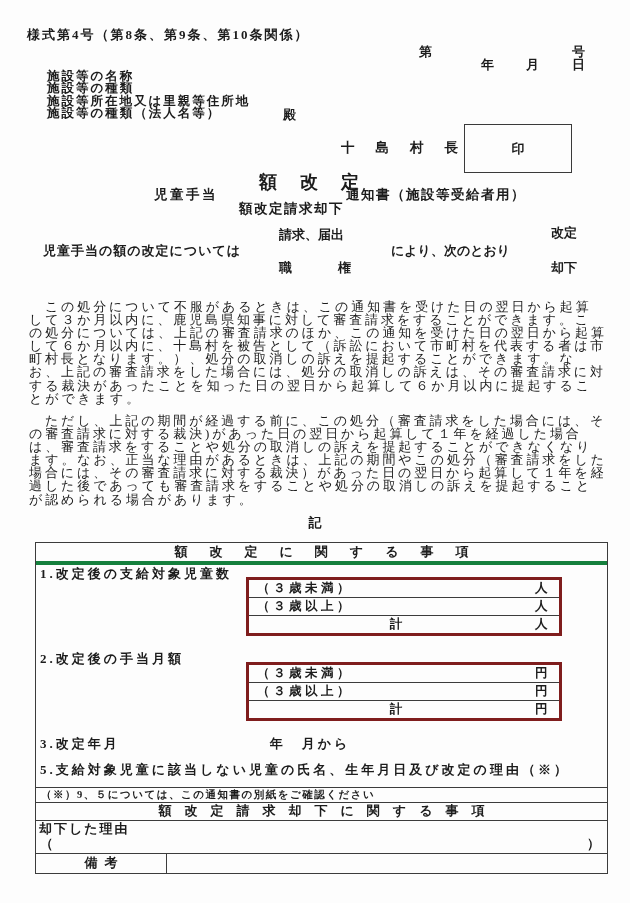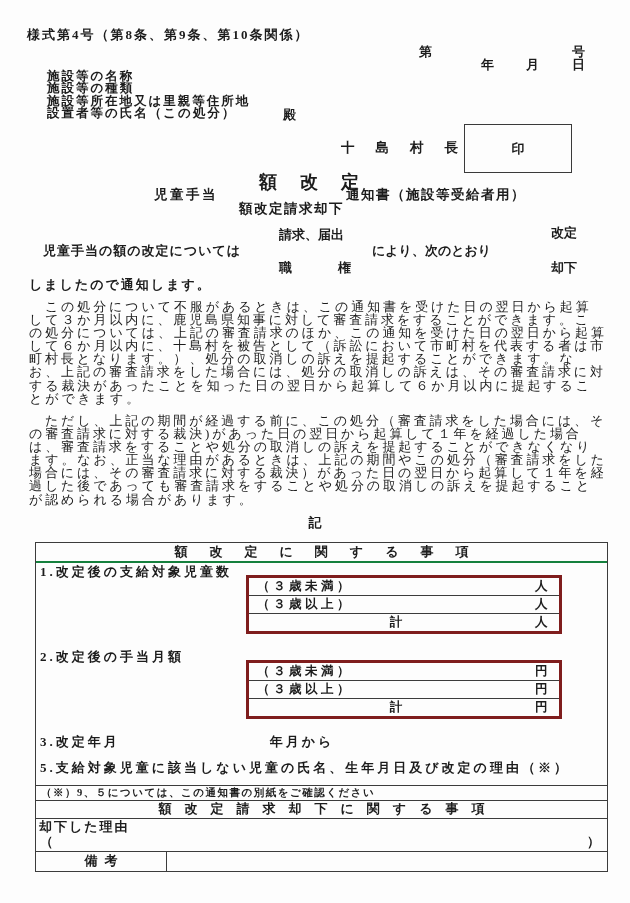--- a/index.html
+++ b/index.html
@@ -26,46 +26,46 @@
     display:flex;align-items:center;justify-content:center;background:#fdfdfd;}
 
   .l-title-left{left:154px;top:186px;letter-spacing:2.5px;font-size:13.5px;}
   .l-title-top{left:259px;top:170px;letter-spacing:23px;font-size:18px;}
   .l-title-bottom{left:239px;top:200px;letter-spacing:1.5px;font-size:13.5px;}
   .l-title-right{left:346px;top:186px;letter-spacing:1.5px;font-size:13.5px;}
 
   .l-lead{left:43px;top:242px;letter-spacing:1px;}
   .l-method-top{left:279px;top:226px;}
   .l-method-bottom{left:279px;top:259px;letter-spacing:46px;}
-  .l-middle{left:372px;top:242px;text-align:center;}
+  .l-middle{left:391px;top:242px;text-align:center;}
   .l-result-top{left:551px;top:224px;}
   .l-result-bottom{left:551px;top:259px;}
   .l-tail{left:29px;top:276px;letter-spacing:2px;}
 
   .para{position:absolute;left:29px;width:578px;letter-spacing:2.9px;line-height:13.1px;
     white-space:normal;word-break:break-all;}
   .l-p1{top:300px;}
   .l-p2{top:414px;}
   .l-ki{left:0;top:514px;width:630px;text-align:center;}
 
   .l-table{left:35px;top:542px;width:573px;}
   .tbl{border:1.5px solid #3c3c3c;box-sizing:border-box;background:#fdfdfd;}
-  .sec-h{height:18px;line-height:17px;border-bottom:2px solid #15803d;text-align:center;
+  .sec-h{height:18px;line-height:17px;border-bottom:4px solid #15803d;text-align:center;
     letter-spacing:22px;text-indent:22px;overflow:hidden;}
   .big{height:222px;box-sizing:border-box;padding:2px 0 0 2px;}
   .item{letter-spacing:3px;line-height:14px;padding-left:2px;white-space:nowrap;}
   .inner-tbl{width:310px;margin:-4px 0 16px 208px;border:3px solid #7f1d1d;box-sizing:content-box;}
   .irow{display:flex;justify-content:space-between;align-items:center;height:17px;
     padding:0 8px;font-size:12.5px;letter-spacing:3.5px;}
   .irow + .irow{border-top:1px solid #3c3c3c;}
   .irow.total .ilabel{flex:1;text-align:center;text-indent:3.5px;}
   .m-item2{margin-top:8px;}
   .m-item3{margin-top:6px;display:flex;}
   .m-item3 .y{margin-left:150px;}
-  .m-item3 .f{}
+  .m-item3 .f{margin-left:16px;}
   .m-item4{margin-top:12px;white-space:normal;}
   .m-item5{margin-top:12px;white-space:normal;}
   .note{border-top:1px solid #3c3c3c;height:14px;line-height:13px;font-size:10.5px;
     letter-spacing:1.5px;padding-left:5px;overflow:hidden;}
   .sec-h2{border-top:1px solid #3c3c3c;border-bottom:none;height:17px;line-height:16px;
     letter-spacing:13px;text-indent:13px;}
   .reject{border-top:1px solid #3c3c3c;height:33px;box-sizing:border-box;padding:1px 0 0 0;}
   .reject .r1{padding-left:3px;letter-spacing:2px;line-height:14px;}
   .reject .r2{display:flex;justify-content:space-between;padding:0 7px 0 4px;line-height:15px;}
   .remarks{border-top:1px solid #3c3c3c;height:19px;display:flex;align-items:stretch;}
@@ -83,41 +83,40 @@
   <span class="abs l-no-pre">第</span>
   <span class="abs l-no-suf">号</span>
   <span class="abs l-year">年</span>
   <span class="abs l-month">月</span>
   <span class="abs l-day">日</span>
 
   <div class="l-addr abs">
     <div>施設等の名称</div>
     <div>施設等の種類</div>
     <div>施設等所在地又は里親等住所地</div>
-    <div>設置者等の氏名（この処分）</div>
+    <div>施設等の種類（法人名等）</div>
   </div>
   <span class="abs l-dono">殿</span>
 
   <span class="abs l-issuer">十島村長</span>
   <div class="abs l-seal-box">
     <span>印</span>
   </div>
 
   <span class="abs l-title-left">児童手当</span>
   <span class="abs l-title-top">額改定</span>
   <span class="abs l-title-bottom">額改定請求却下</span>
   <span class="abs l-title-right">通知書（施設等受給者用）</span>
 
   <span class="abs l-lead">児童手当の額の改定については</span>
   <span class="abs l-method-top">請求、届出</span>
   <span class="abs l-method-bottom">職権</span>
   <span class="abs l-middle">により、次のとおり</span>
   <span class="abs l-result-top">改定</span>
   <span class="abs l-result-bottom">却下</span>
-  <span class="abs l-tail">しましたので通知します。</span>
 
   <div class="para l-p1">　この処分について不服があるときは、この通知書を受けた日の翌日から起算して３か月以内に、鹿児島県知事に対して審査請求をすることができます。この処分については、上記の審査請求のほか、この通知を受けた日の翌日から起算して６か月以内に、十島村を被告として（訴訟において市町村を代表する者は市町村長となります。）、処分の取消しの訴えを提起することができます。なお、上記の審査請求をした場合には、処分の取消しの訴えは、その審査請求に対する裁決があったことを知った日の翌日から起算して６か月以内に提起することができます。</div>
   <div class="para l-p2">　ただし、上記の期間が経過する前に、この処分（審査請求をした場合には、その審査請求に対する裁決)があった日の翌日から起算して１年を経過した場合は、審査請求をすることや処分の取消しの訴えを提起することができなくなります。なお、正当な理由があるときは、上記の期間やこの処分（審査請求をした場合には、その審査請求に対する裁決）があった日の翌日から起算して１年を経過した後であっても審査請求をすることや処分の取消しの訴えを提起することが認められる場合があります。</div>
   <div class="abs l-ki">記</div>
 
   <div class="abs l-table tbl">
     <div class="sec-h">額改定に関する事項</div>
 
     <div class="big">
       <div class="item">1.改定後の支給対象児童数</div>

